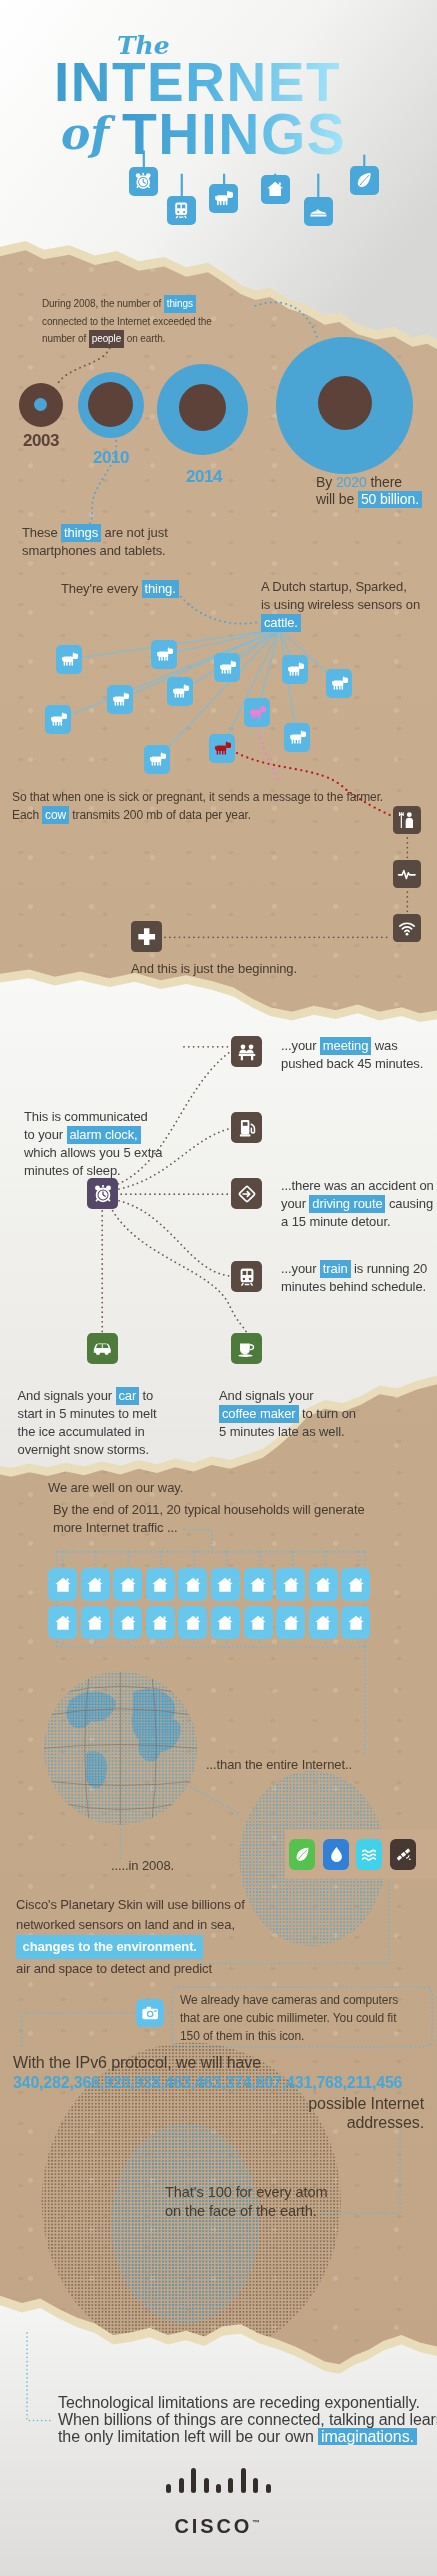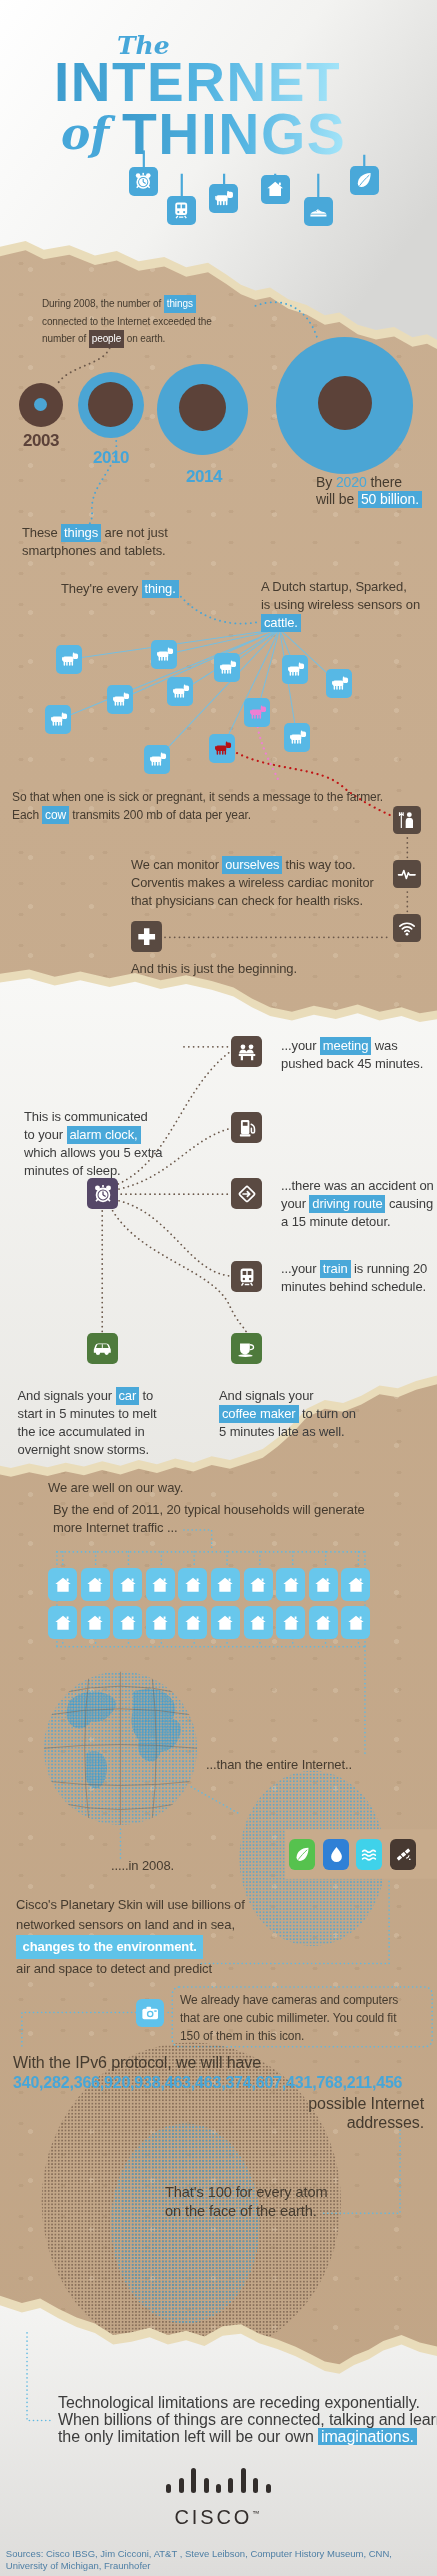--- a/index.html
+++ b/index.html
@@ -28,21 +28,21 @@
   .grad{font-weight:800;background:linear-gradient(100deg,#3c9bcd 0%,#55b5e2 55%,#a8e7fa 100%);
         -webkit-background-clip:text;background-clip:text;color:#46a7d9;-webkit-text-fill-color:transparent;
         position:absolute;letter-spacing:1.5px}
   .serifit{position:absolute;font-family:"DejaVu Serif","Liberation Serif",serif;font-style:italic;color:#47a7d9}
   .houses{position:absolute;left:48px;top:1568px;width:330px;display:flex;flex-wrap:wrap;column-gap:3.6px;row-gap:5.1px}
   .house-tile{width:29px;height:33px;background:#68c7ec;border-radius:5.8px;display:flex;align-items:center;justify-content:center}
   .cowt{width:26px;height:29px;background:#57b8e5}
   #cisco{position:absolute;left:164px;top:2464px;width:109px;text-align:center}
   #cisco .bars{display:flex;align-items:flex-end;justify-content:center;gap:7.3px;height:29px}
   .cbar{width:5.1px;border-radius:2.6px;background:#332e2c}
-  #cisco .wordmark{font-weight:400;font-size:20px;letter-spacing:2.9px;color:#332e2c;margin-top:13px}
+  #cisco .wordmark{font-weight:700;font-size:20px;letter-spacing:2.9px;color:#332e2c;margin-top:22px}
   .sup{font-size:7.3px;vertical-align:super}
 </style>
 </head>
 <body>
 
 <div id="page">
 
 <svg width="0" height="0" style="position:absolute">
   <defs>
     <symbol id="s-cow" viewBox="0 0 24 24">
@@ -468,25 +468,20 @@
       <svg width="20" height="20" style="color:#594a41" fill="#fff" viewBox="0 0 27 27">
         <use href="#s-wifi"></use>
       </svg>
     </div>
 <div class="tile" style="left:131px;top:921px;width:31px;height:31px;background:#594a41;border-radius:4.4px">
       <svg width="23.4" height="23.4" style="color:#594a41" fill="#fff" viewBox="0 0 32 32">
         <use href="#s-cross"></use>
       </svg>
     </div>
 
-<div class="txt" style="left:131px;top:856px;font-size:12.8px">
-      <div class="line"><span>We can monitor </span><span class="chip chip-blue">ourselves</span><span> this way too.</span></div>
-      <div class="line"><span class="b">Corventis</span><span> makes a wireless cardiac monitor</span></div>
-      <div class="line"><span>that physicians can check for health risks.</span></div>
-    </div>
 <div class="txt" style="left:131px;top:960px">
       <div class="line"><span>And this is just the beginning.</span></div>
     </div>
 
 
 <div class="tile" style="left:231px;top:1036px;width:31px;height:31px;background:#5a4a42">
       <svg width="22" height="22" style="color:#5a4a42" fill="#fff" viewBox="0 0 30 30">
         <use href="#s-meeting"></use>
       </svg>
     </div>
@@ -743,19 +738,15 @@
         <div class="cbar" style="height:15.3px"></div>
         <div class="cbar" style="height:8.8px"></div>
         <div class="cbar" style="height:15.3px"></div>
         <div class="cbar" style="height:25px"></div>
         <div class="cbar" style="height:15.3px"></div>
         <div class="cbar" style="height:8.8px"></div>
   </div>
   <div class="wordmark"><span>CISCO</span><span class="sup">™</span></div>
 </div>
 
-<div class="txt" style="left:5.8px;top:2548px;font-size:9.5px;line-height:12.4px;color:#4e7fa5;letter-spacing:0">
-      <div class="line"><span class="b">Sources:</span><span> Cisco IBSG,  Jim Cicconi,  AT&amp;T , Steve Leibson, Computer History Museum, CNN,</span></div>
-      <div class="line"><span>University of Michigan, Fraunhofer</span></div>
-    </div>
 
 </div>
 
 
 </body></html>

